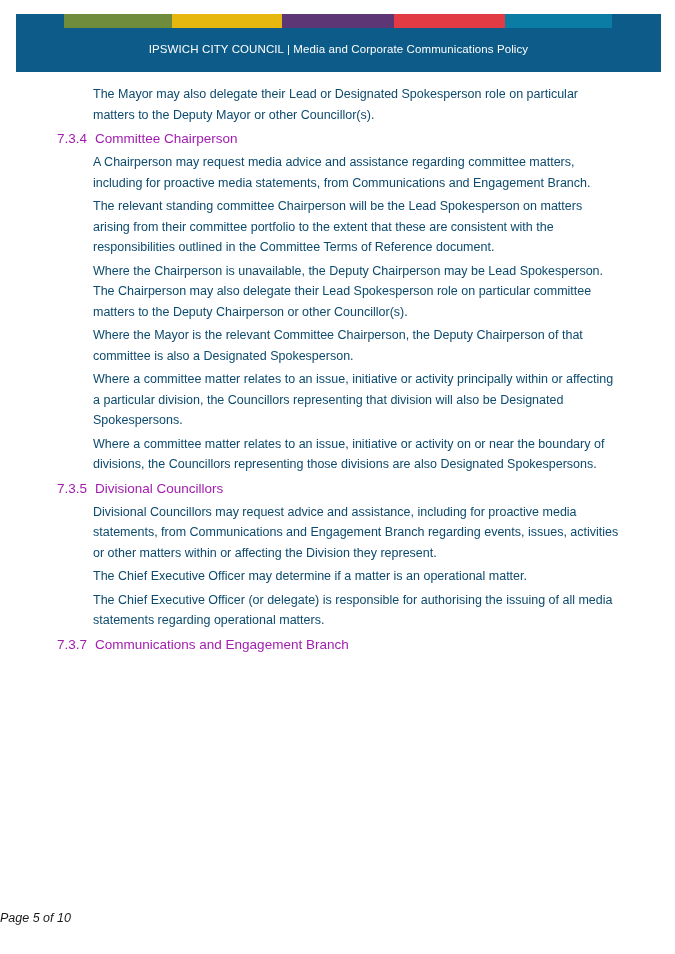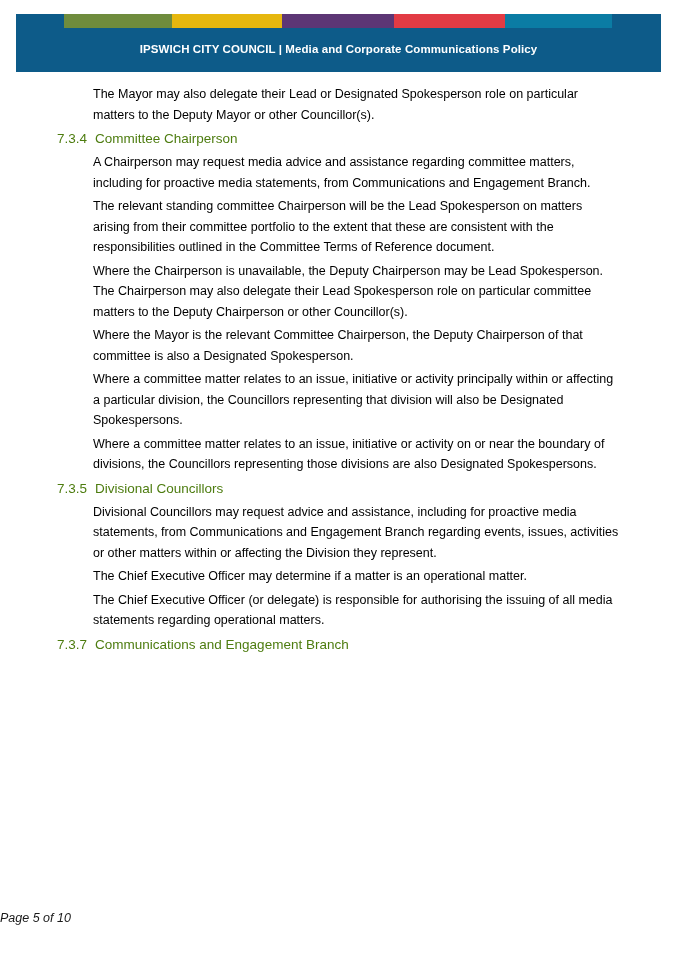--- a/index.html
+++ b/index.html
@@ -28,44 +28,44 @@
     height: 14px;
     width: 100%;
   }
   .stripe { height: 100%; }
   .banner-title {
     width: 100%;
     height: 44px;
     line-height: 42px;
     text-align: center;
     color: #ffffff;
-    font-weight: bold;
+    font-weight: normal;
     font-size: 11.5px;
     letter-spacing: 0.1px;
     white-space: nowrap;
   }
   
   .content {
     position: absolute;
     left: 57px;
     top: 84px;
     width: 566px;
   }
   .para {
     margin: 0 0 3px 36px;
     width: 528px;
     font-size: 12.5px;
     line-height: 20.5px;
-    color: #000000;
+    color: #0c4a6e;
   }
   .heading {
     margin: 3px 0 3px 0;
     font-size: 13.5px;
     line-height: 21px;
-    color: #4d7c0f;
+    color: #a21caf;
     font-weight: 400;
   }
   .heading-num { margin-right: 8px; }
   
   .footer {
     position: absolute;
     left: 0;
     top: 911px;
     width: 100%;
     text-align: left;

